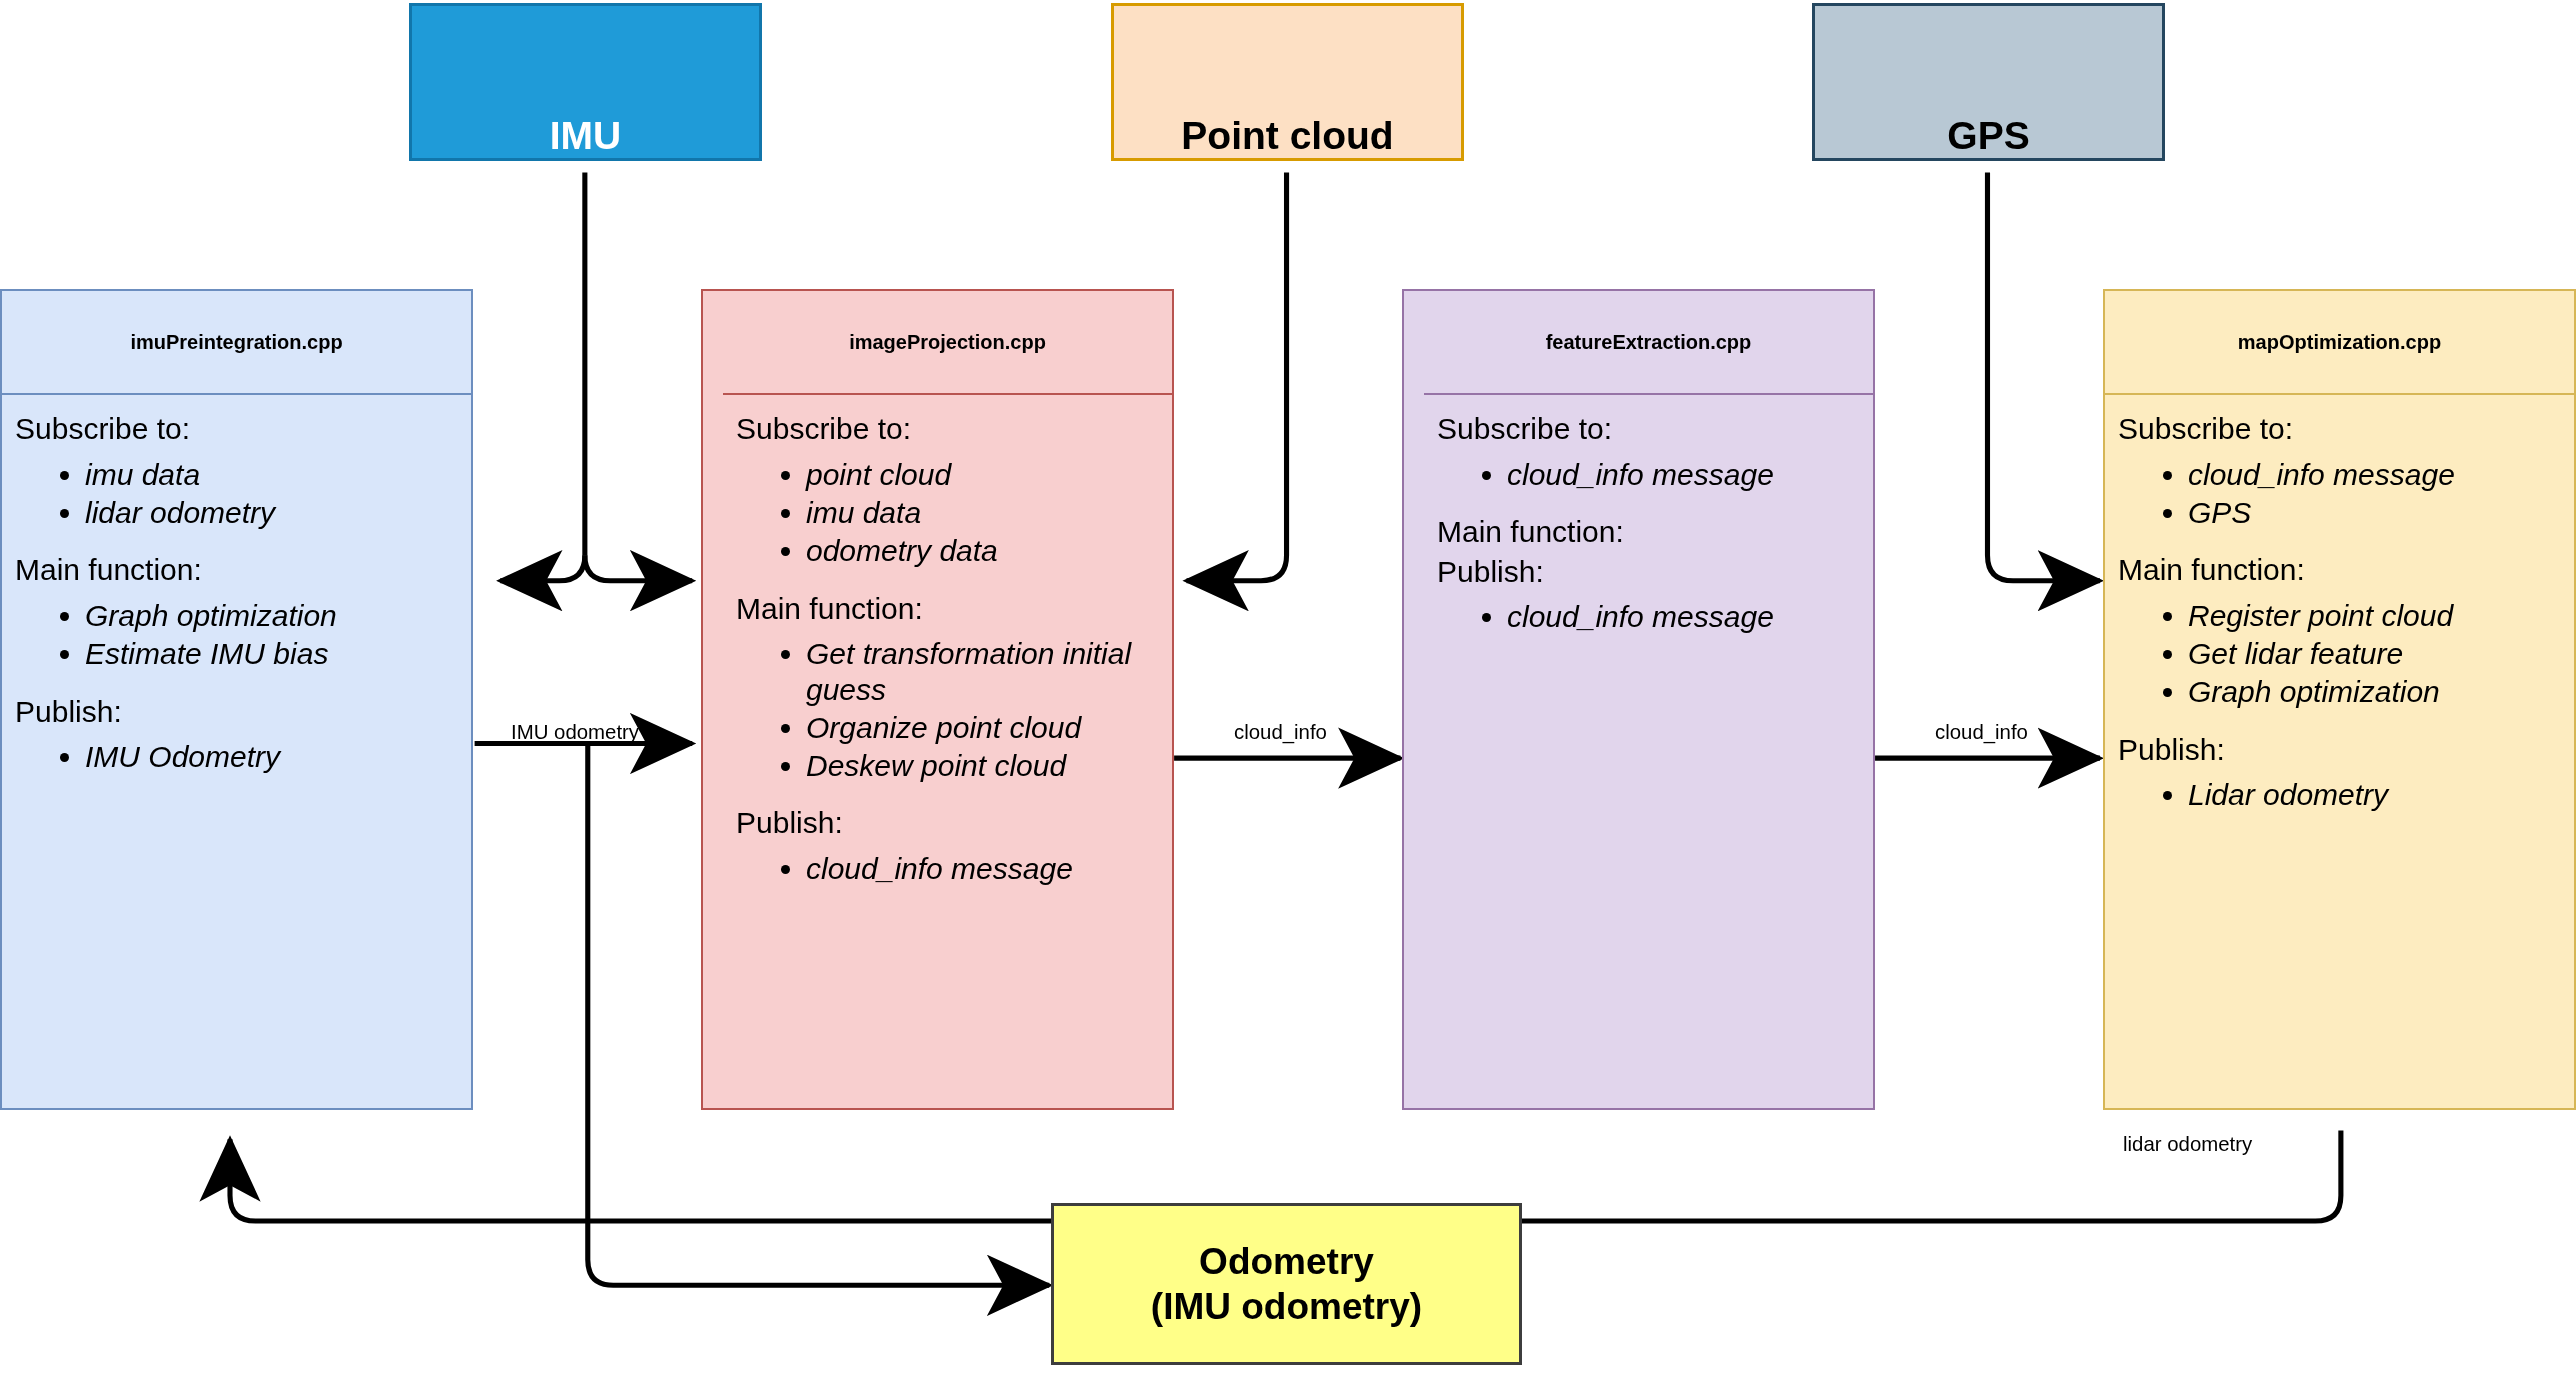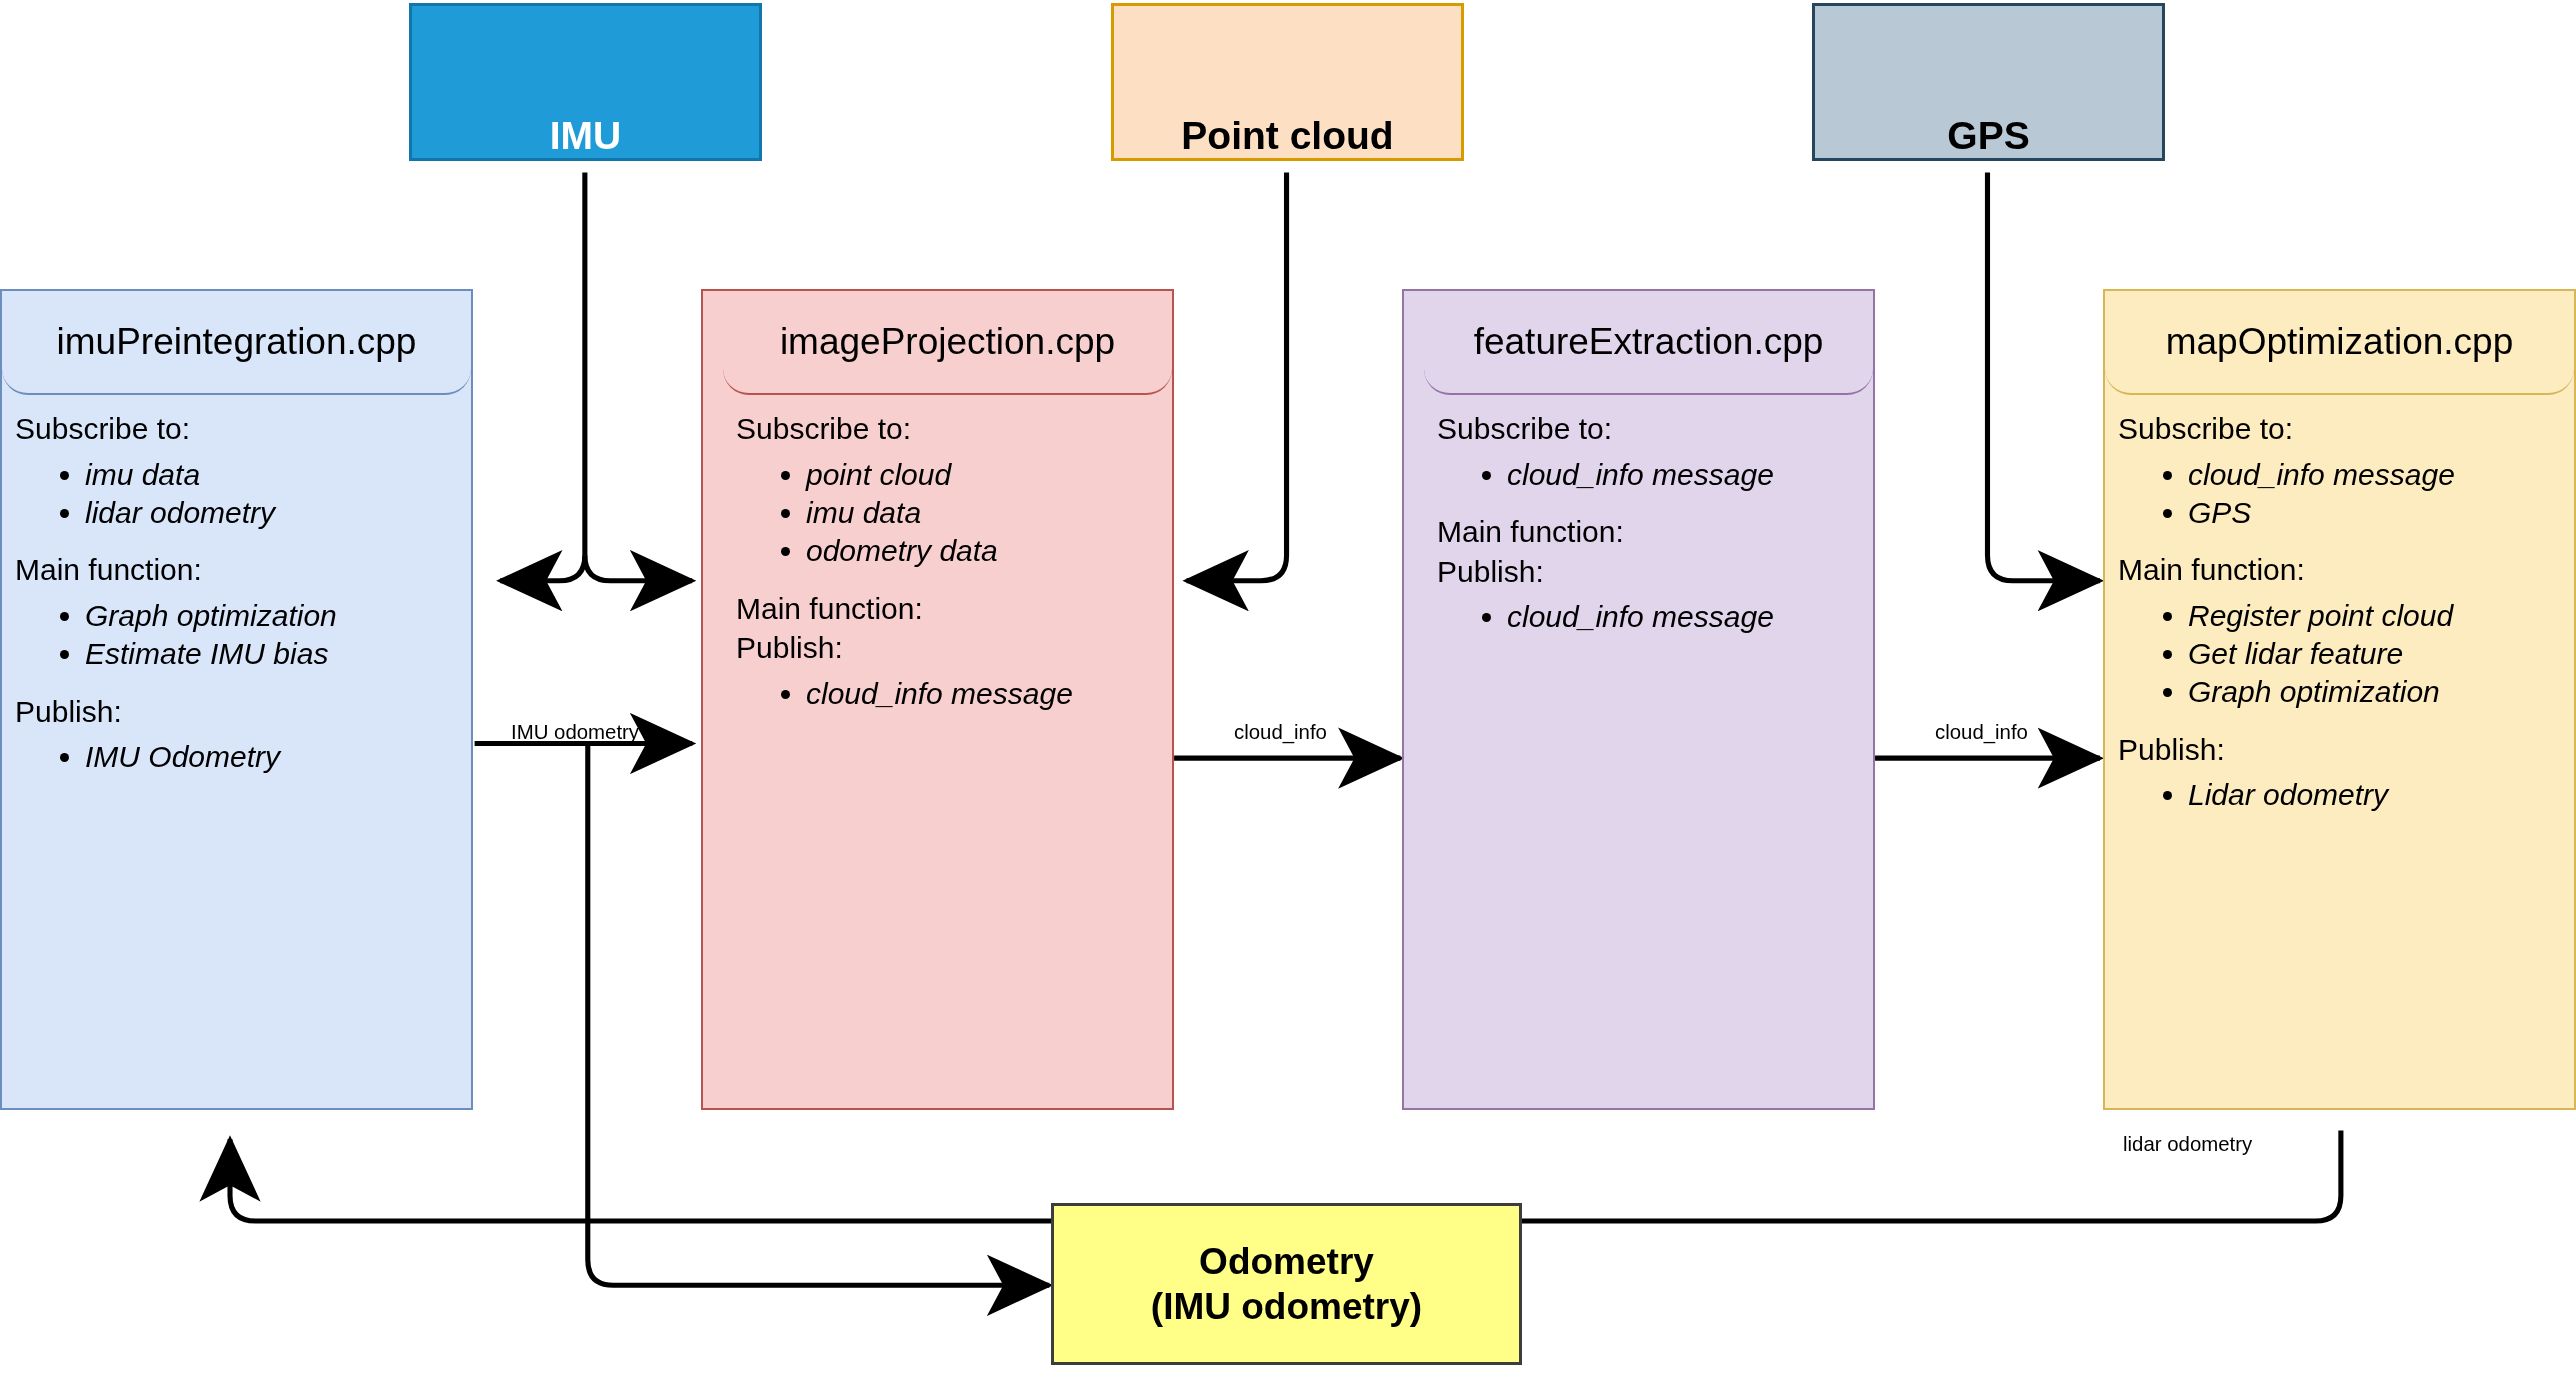--- a/index.html
+++ b/index.html
@@ -9,21 +9,21 @@
 
   .node{position:absolute;box-sizing:border-box;}
 
   
   .src{display:flex;align-items:flex-end;justify-content:center;border-width:3.7px;border-style:solid;}
   .src .ttl{font-weight:bold;font-size:39px;line-height:1.1;text-align:center;}
 
   
   .mod{border-width:2.9px;border-style:solid;box-sizing:border-box;display:flex;flex-direction:column;}
   .mod .hdr{flex:0 0 auto;display:flex;align-items:center;justify-content:center;
-            font-weight:normal;font-size:37px;height:102px;border-bottom-width:2.9px;border-bottom-style:solid;border-radius:26px;}
+            font-weight:bold;font-size:20px;height:102px;border-bottom-width:2.9px;border-bottom-style:solid;}
   .mod .bdy{flex:1 1 auto;padding:16px 13px 7.3px 13px;font-size:30px;line-height:1.18;color:#000;}
   .mod .sec{margin:0 0 4.4px 0;}
   .mod ul{margin:10.2px 0 22px 0;padding:0 0 0 70px;list-style:disc;}
   .mod ul li{margin:0 0 2.9px 0;font-style:italic;}
   .mod ul li::marker{font-size:30px;}
 
   
   .odom{display:flex;align-items:center;justify-content:center;text-align:center;
         border:3.7px solid #3d3d3d;background:#ffff88;font-weight:bold;font-size:37px;line-height:1.22;}
 
@@ -99,20 +99,25 @@
   <div class="node mod" style="left:701px;top:289px;width:473px;height:821px;background:#f8cfcf;border-color:#b85450;padding-left:20px;">
     <div class="hdr" style="border-bottom-color:#b85450;">imageProjection.cpp</div>
     <div class="bdy">
       <p class="sec">Subscribe to:</p>
       <ul>
         <li>point cloud</li>
         <li>imu data</li>
         <li>odometry data</li>
       </ul>
       <p class="sec">Main function:</p>
+      <ul>
+        <li>Get transformation initial guess</li>
+        <li>Organize point cloud</li>
+        <li>Deskew point cloud</li>
+      </ul>
       <p class="sec">Publish:</p>
       <ul>
         <li>cloud_info message</li>
       </ul>
     </div>
   </div>
 
   <div class="node mod" style="left:1402px;top:289px;width:473px;height:821px;background:#e1d5ec;border-color:#9673a6;padding-left:20px;">
     <div class="hdr" style="border-bottom-color:#9673a6;">featureExtraction.cpp</div>
     <div class="bdy">

